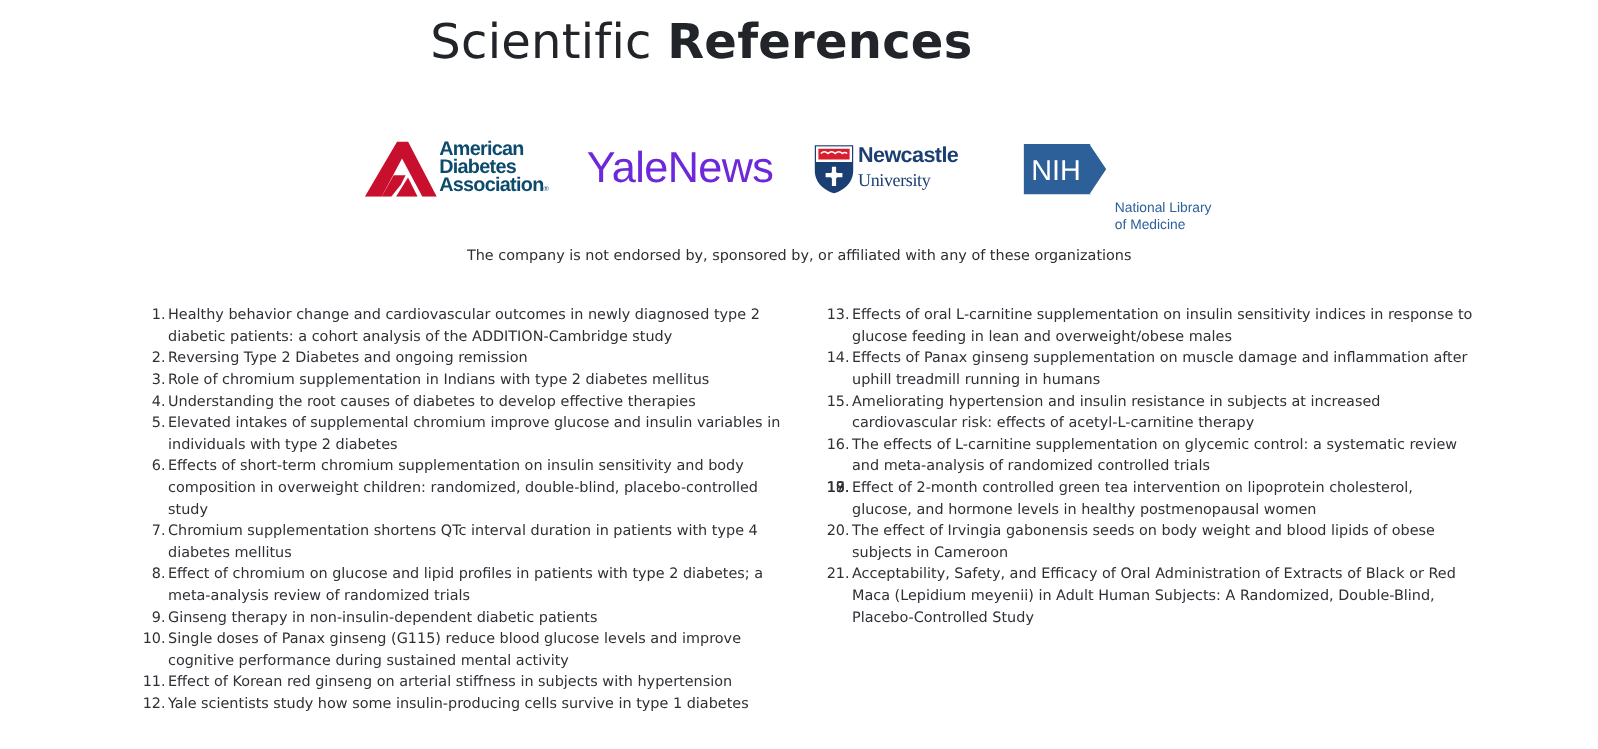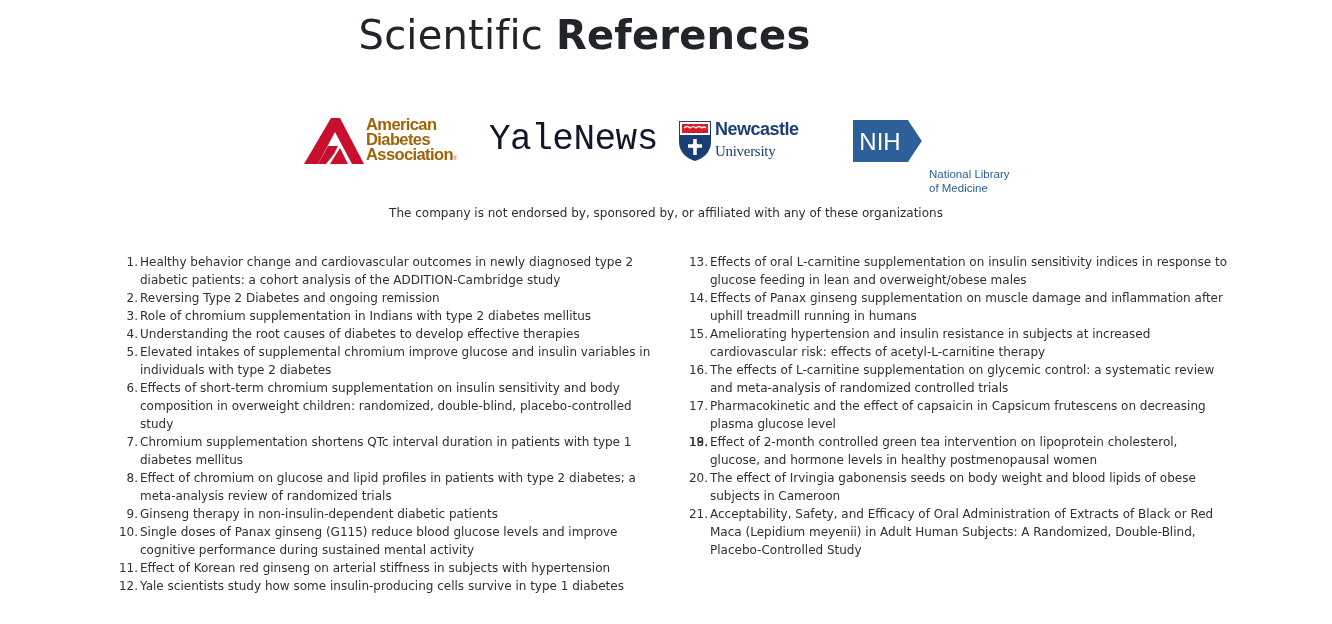--- a/index.html
+++ b/index.html
@@ -14,29 +14,29 @@
   .title .bold { font-weight: 700; }
 
   .logos { position: absolute; top: 112px; left: 0; width: 1332px; height: 56px; }
   .logo { position: absolute; top: 0; height: 56px; }
 
   
   .ada { left: 304px; width: 166px; }
   .ada svg { position: absolute; left: 0; top: 6px; }
   .ada .ada-text {
     position: absolute; left: 62px; top: 5px; font-family: "Liberation Sans", sans-serif;
-    font-weight: 700; font-size: 16.5px; line-height: 15px; color: #a16207; letter-spacing: -0.6px;
+    font-weight: 700; font-size: 16.5px; line-height: 15px; color: #0c4a6e; letter-spacing: -0.6px;
   }
   .ada .reg { font-size: 6px; font-weight: 400; vertical-align: baseline; }
 
   
   .yale { left: 489px; width: 170px; }
   .yale span {
-    position: absolute; left: 0; top: 8px; font-family: Liberation Mono, monospace;
-    font-size: 36px; line-height: 40px; color: #0f172a; letter-spacing: -0.5px;
+    position: absolute; left: 0; top: 8px; font-family: Liberation Sans, sans-serif;
+    font-size: 36px; line-height: 40px; color: #6d28d9; letter-spacing: -0.5px;
   }
 
   
   .ncl { left: 678px; width: 158px; }
   .ncl svg { position: absolute; left: 0; top: 8px; }
   .ncl .ncl-1 {
     position: absolute; left: 37px; top: 6px; font-family: "Liberation Sans", sans-serif;
     font-weight: 700; font-size: 18px; line-height: 22px; color: #1b3f72; letter-spacing: -0.5px;
   }
   .ncl .ncl-2 {
@@ -118,34 +118,34 @@
 <p class="disclaimer">The company is not endorsed by, sponsored by, or affiliated with any of these organizations</p>
 
 <div class="refs refs-left">
   <ol>
     <li><span class="num">1.</span><span>Healthy behavior change and cardiovascular outcomes in newly diagnosed type 2 diabetic patients: a cohort analysis of the ADDITION-Cambridge study</span></li>
     <li><span class="num">2.</span><span>Reversing Type 2 Diabetes and ongoing remission</span></li>
     <li><span class="num">3.</span><span>Role of chromium supplementation in Indians with type 2 diabetes mellitus</span></li>
     <li><span class="num">4.</span><span>Understanding the root causes of diabetes to develop effective therapies</span></li>
     <li><span class="num">5.</span><span>Elevated intakes of supplemental chromium improve glucose and insulin variables in individuals with type 2 diabetes</span></li>
     <li><span class="num">6.</span><span>Effects of short-term chromium supplementation on insulin sensitivity and body composition in overweight children: randomized, double-blind, placebo-controlled study</span></li>
-    <li><span class="num">7.</span><span>Chromium supplementation shortens QTc interval duration in patients with type 1 diabetes mellitus</span></li>
+    <li><span class="num">7.</span><span>Chromium supplementation shortens QTc interval duration in patients with type 4 diabetes mellitus</span></li>
     <li><span class="num">8.</span><span>Effect of chromium on glucose and lipid profiles in patients with type 2 diabetes; a meta-analysis review of randomized trials</span></li>
     <li><span class="num">9.</span><span>Ginseng therapy in non-insulin-dependent diabetic patients</span></li>
     <li><span class="num">10.</span><span>Single doses of Panax ginseng (G115) reduce blood glucose levels and improve cognitive performance during sustained mental activity</span></li>
     <li><span class="num">11.</span><span>Effect of Korean red ginseng on arterial stiffness in subjects with hypertension</span></li>
     <li><span class="num">12.</span><span>Yale scientists study how some insulin-producing cells survive in type 1 diabetes</span></li>
   </ol>
 </div>
 
 <div class="refs refs-right">
   <ol>
     <li><span class="num">13.</span><span>Effects of oral L-carnitine supplementation on insulin sensitivity indices in response to glucose feeding in lean and overweight/obese males</span></li>
     <li><span class="num">14.</span><span>Effects of Panax ginseng supplementation on muscle damage and inflammation after uphill treadmill running in humans</span></li>
     <li><span class="num">15.</span><span>Ameliorating hypertension and insulin resistance in subjects at increased cardiovascular risk: effects of acetyl-L-carnitine therapy</span></li>
     <li><span class="num">16.</span><span>The effects of L-carnitine supplementation on glycemic control: a systematic review and meta-analysis of randomized controlled trials</span></li>
-    <li><span class="num">17.</span><span>Pharmacokinetic and the effect of capsaicin in Capsicum frutescens on decreasing plasma glucose level</span></li>
+    <li><span class="num">17.</span></li>
     <li><span class="num">18.</span></li>
     <li><span class="num">19.</span><span>Effect of 2-month controlled green tea intervention on lipoprotein cholesterol, glucose, and hormone levels in healthy postmenopausal women</span></li>
     <li><span class="num">20.</span><span>The effect of Irvingia gabonensis seeds on body weight and blood lipids of obese subjects in Cameroon</span></li>
     <li><span class="num">21.</span><span>Acceptability, Safety, and Efficacy of Oral Administration of Extracts of Black or Red Maca (Lepidium meyenii) in Adult Human Subjects: A Randomized, Double-Blind, Placebo-Controlled Study</span></li>
   </ol>
 </div>
 
 </body></html>

